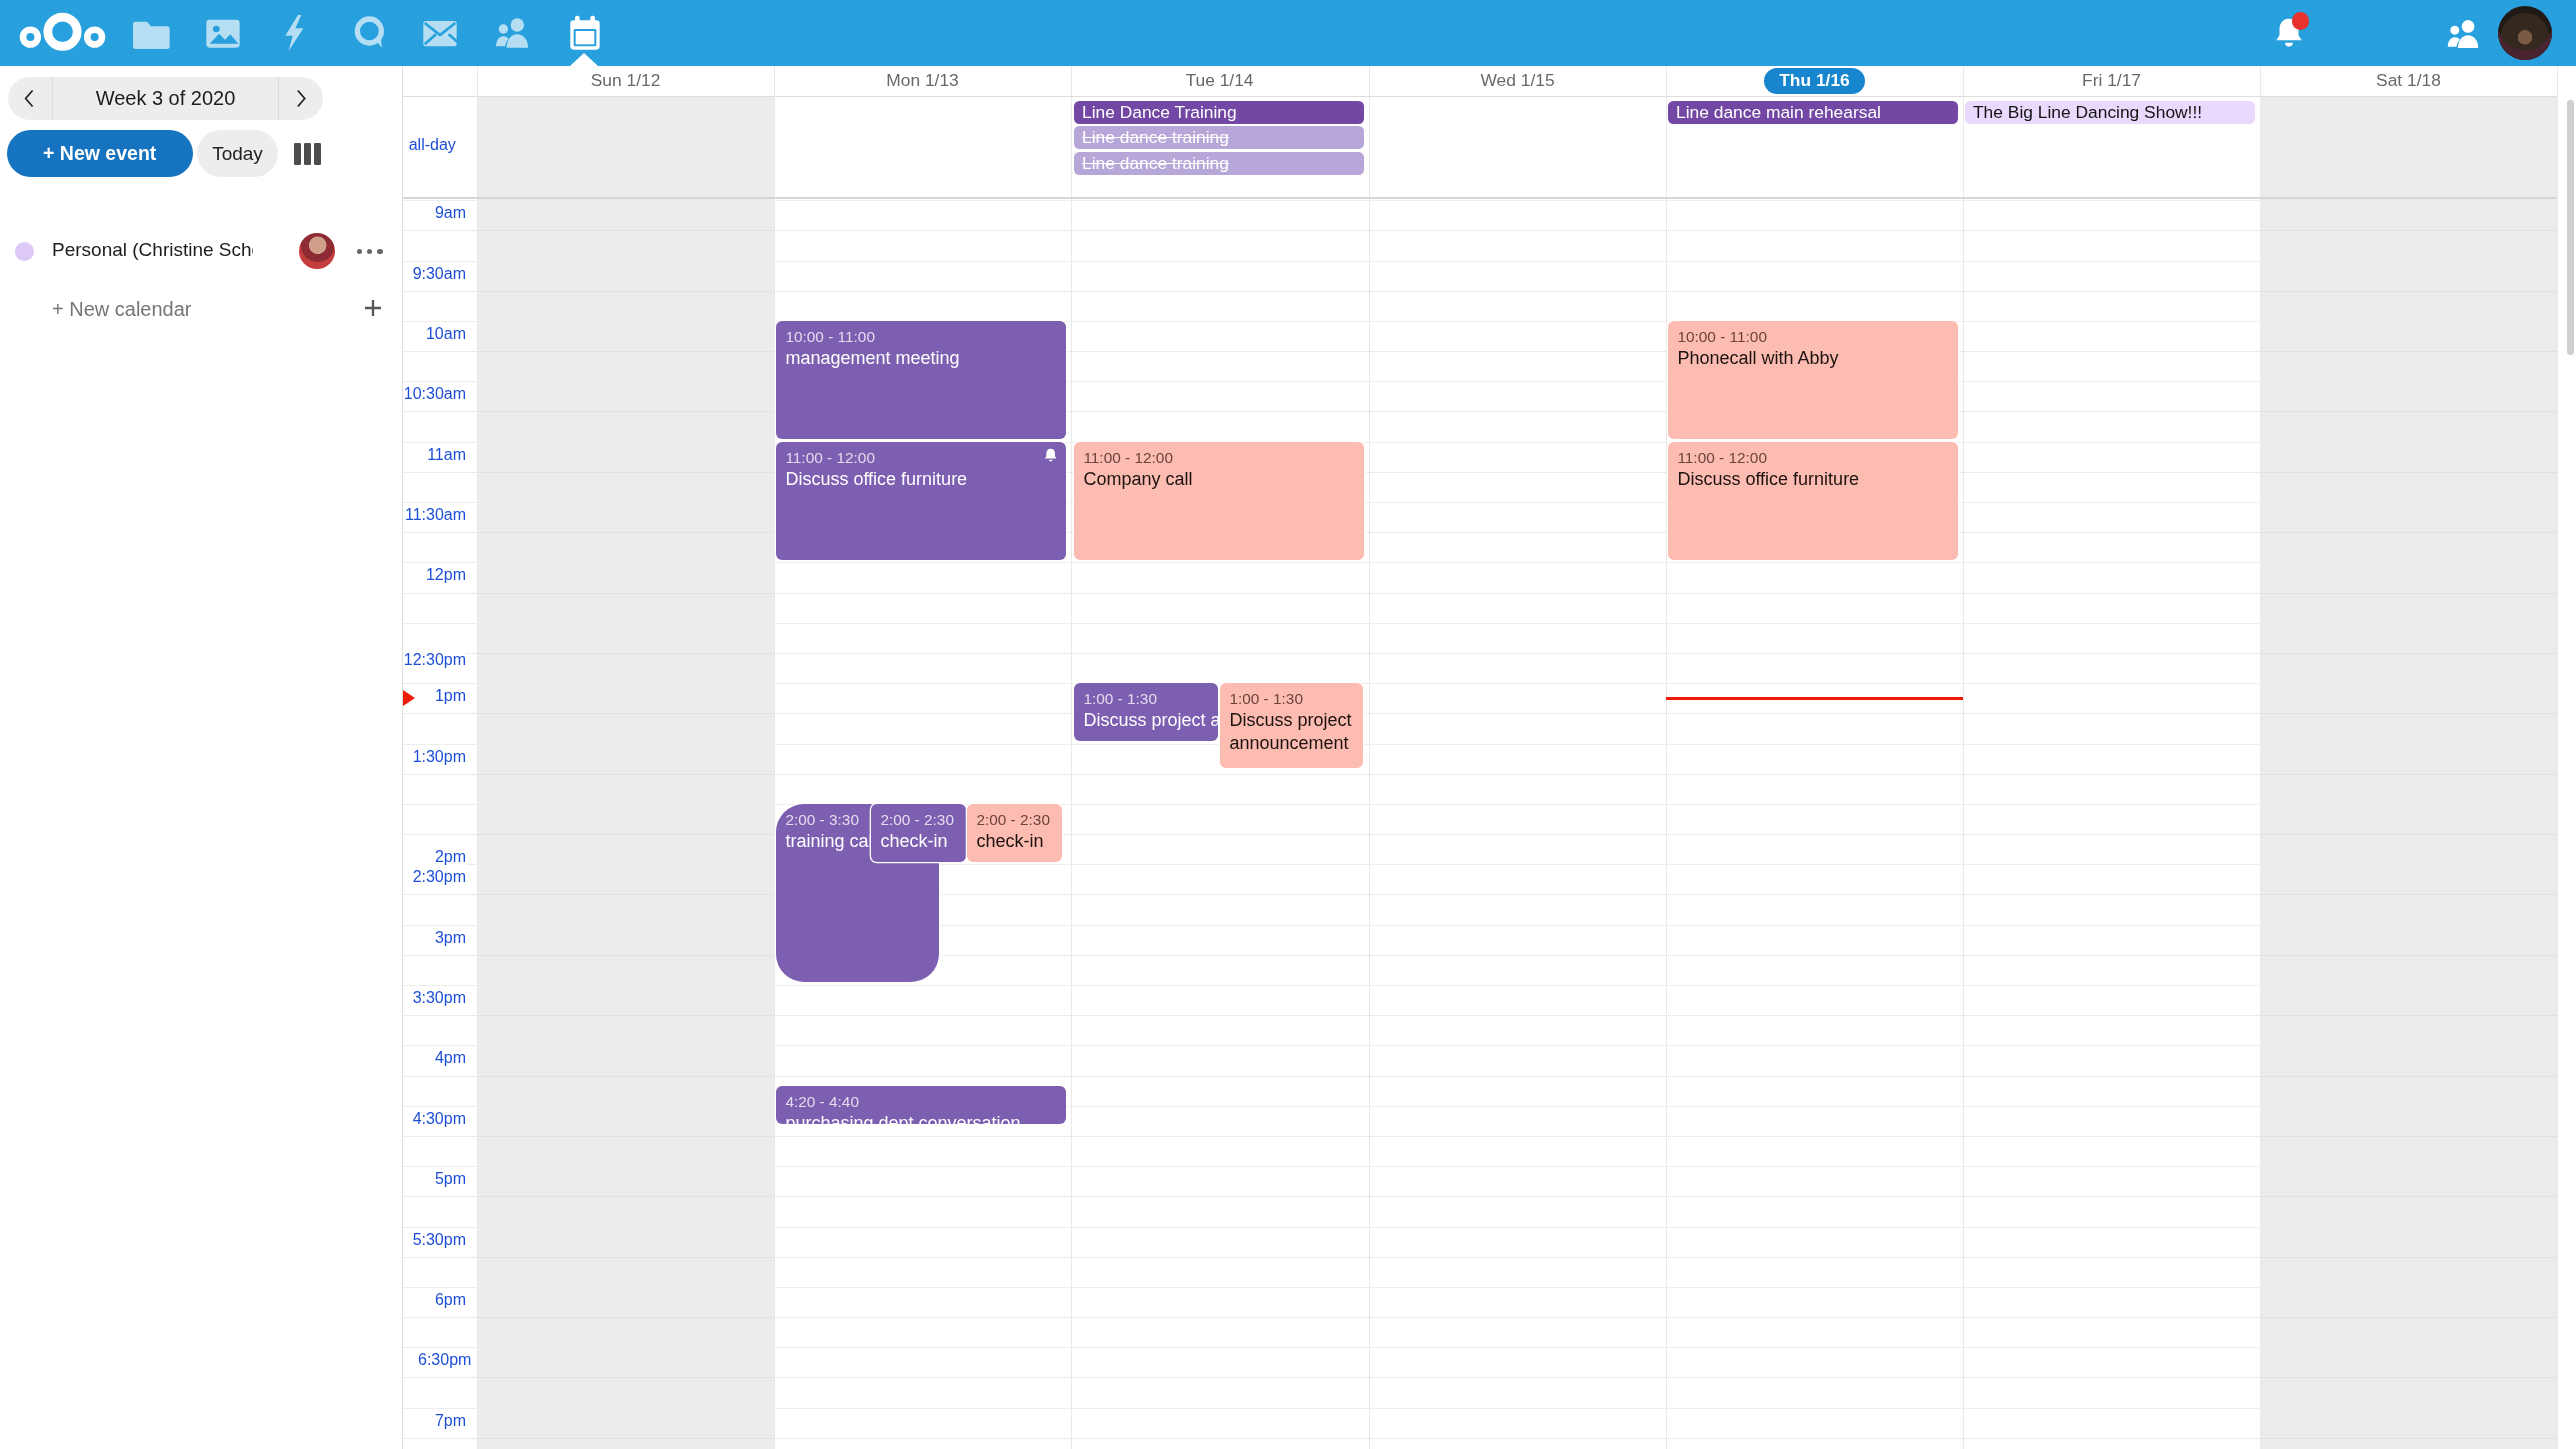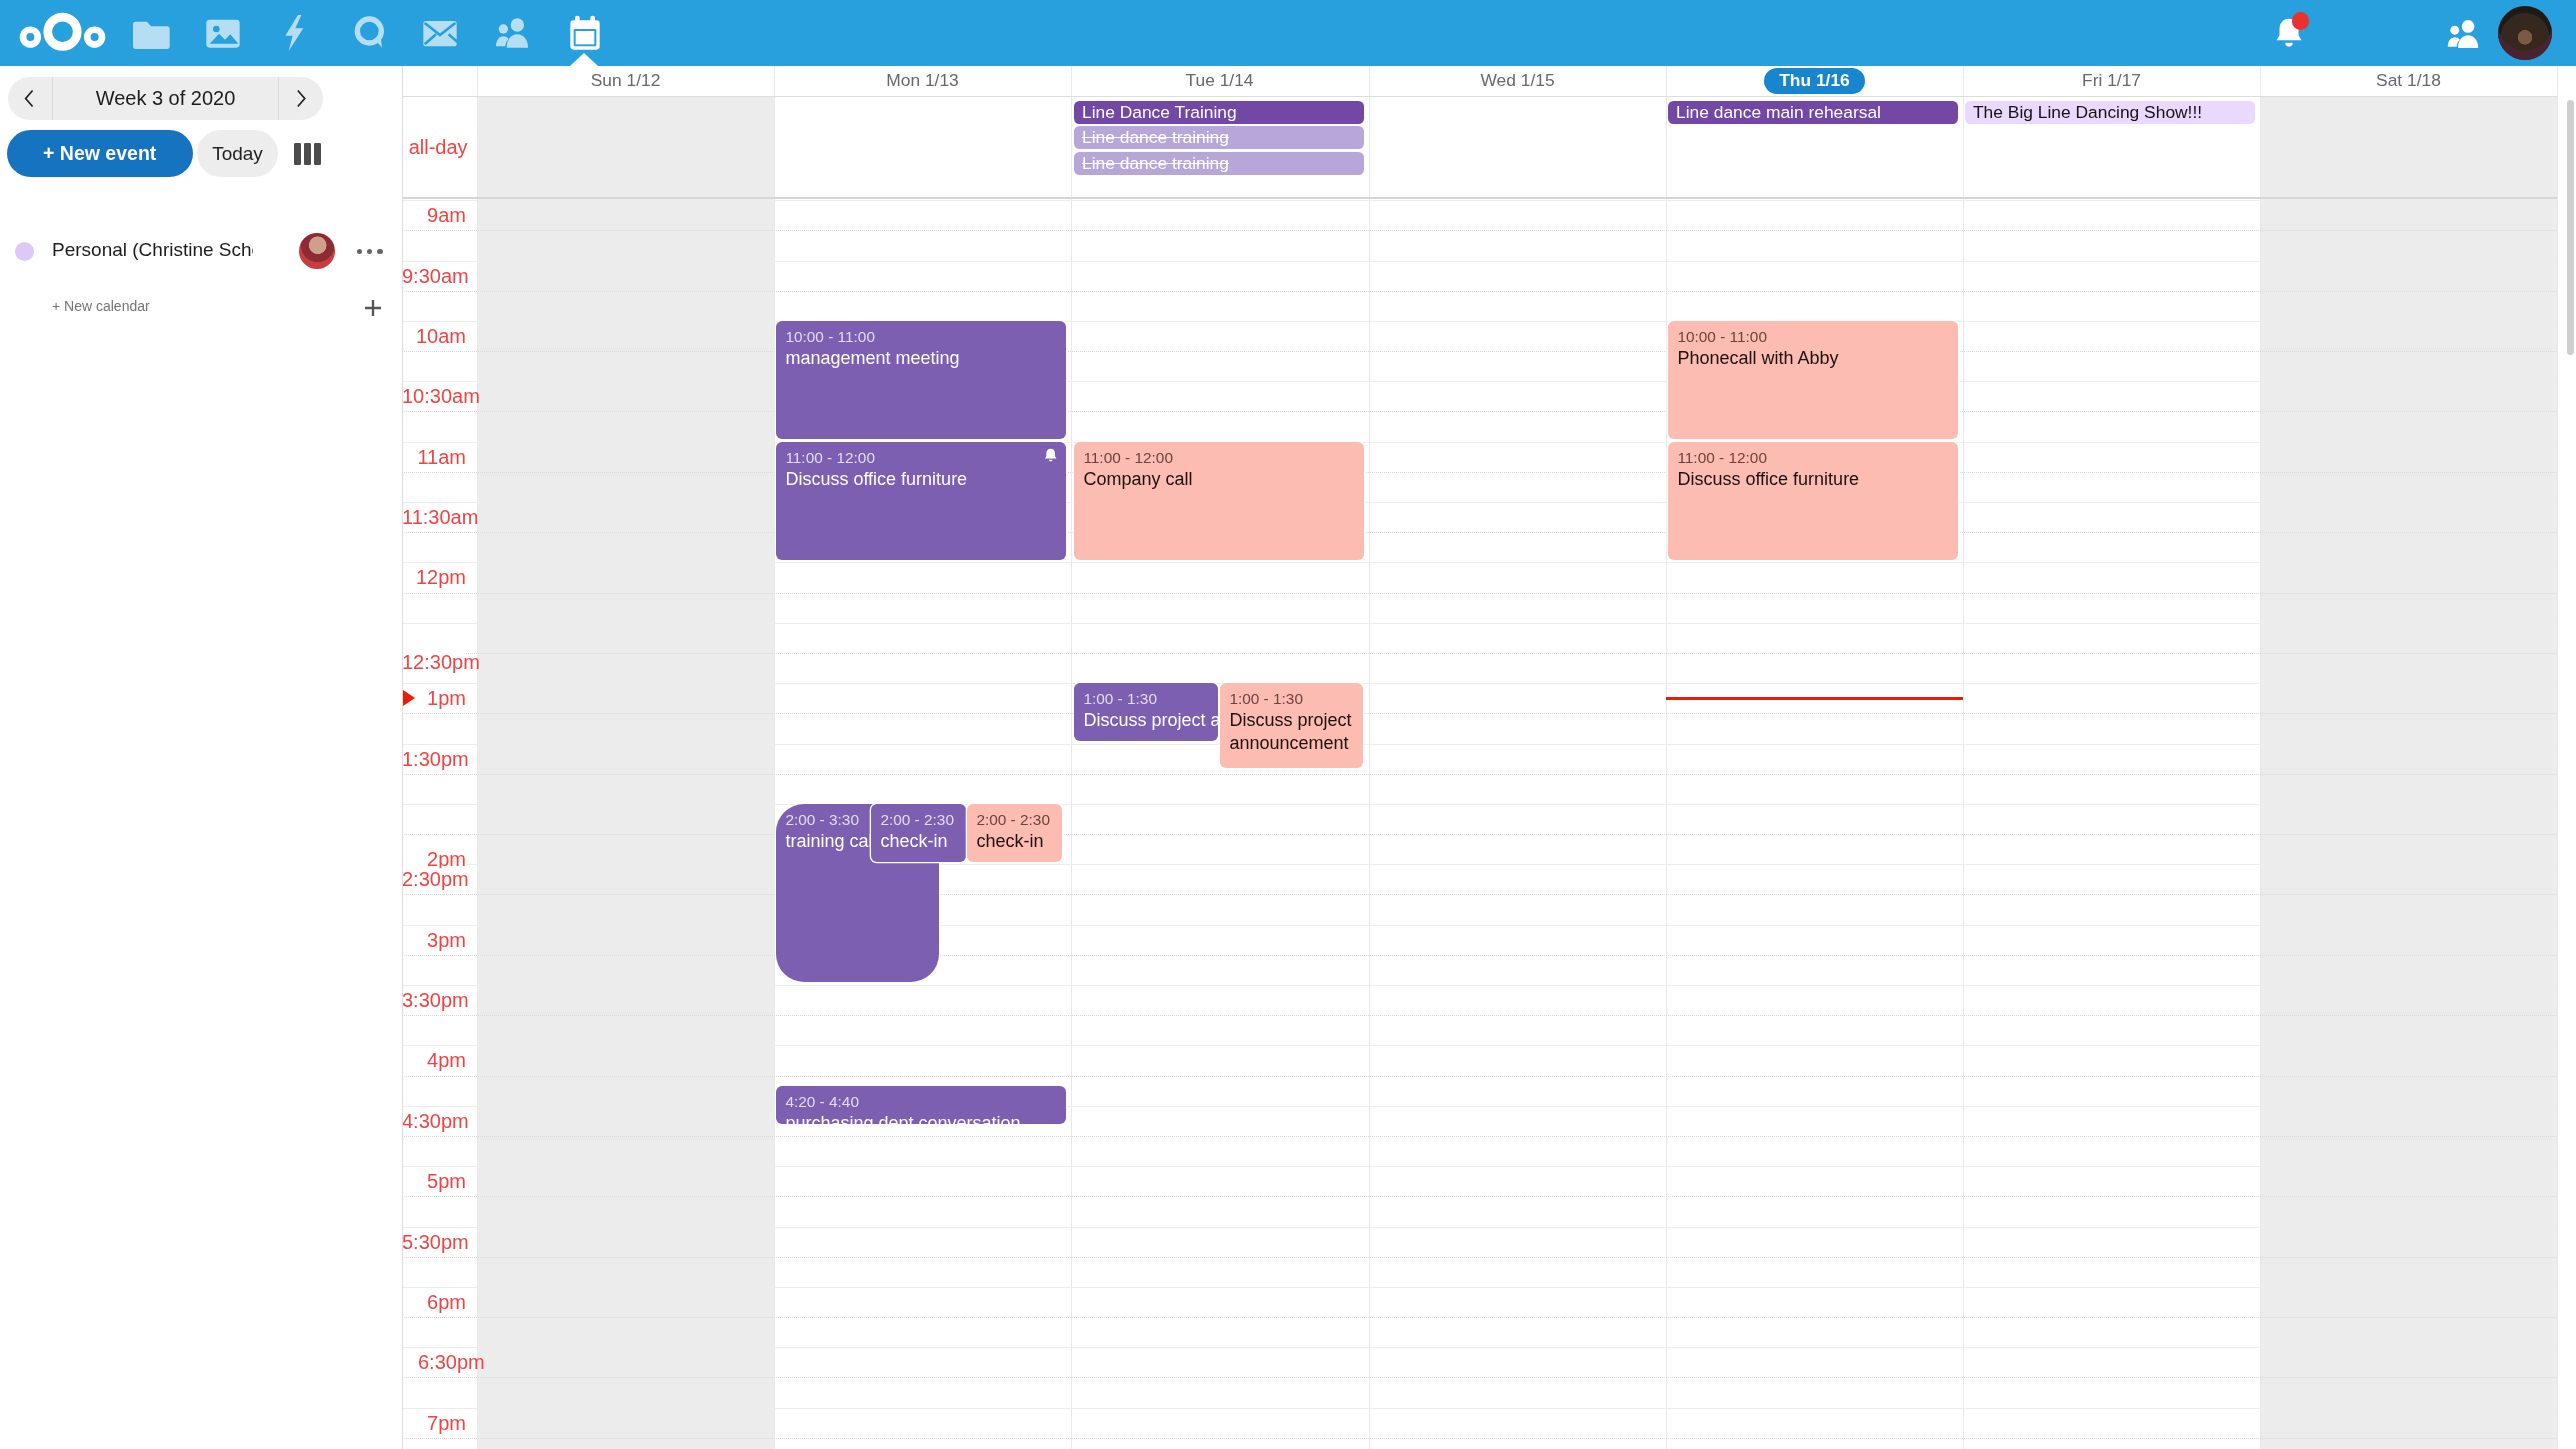--- a/index.html
+++ b/index.html
@@ -36,38 +36,38 @@
   .cal-list { position:absolute; left:0; top:156px; width:402px; }
   .cal-row { position:relative; height:59px; }
   .cal-dot { position:absolute; left:14.8px; top:20px; width:19px; height:19px; border-radius:50%; }
   .cal-label { position:absolute; left:52px; top:17px; font-size:19px; color:#1d1d1d; white-space:nowrap;
     max-width:201px; overflow:hidden; }
   .cal-act { position:absolute; left:290px; top:12px; width:36px; height:36px; }
   .cal-ava { position:absolute; left:299px; top:10.7px; width:36px; height:36px; border-radius:50%;
     background:radial-gradient(circle at 52% 34%, #cf9f89 0 28%, #8e2a33 30% 55%, #c53e3d 56%); }
   .cal-menu { position:absolute; left:357px; top:20px; width:29.5px; height:19px; display:flex; gap:4.7px; align-items:center; }
   .cal-menu i { width:5.4px; height:5.4px; border-radius:50%; background:#666; }
-  .new-cal-label { position:absolute; left:52px; top:17px; font-size:14px; color:#757575; }
+  .new-cal-label { position:absolute; left:52px; top:17px; font-size:20px; color:#757575; }
   .plus-ic { position:absolute; left:361px; top:14.8px; width:24px; height:24px; }
 
   
   .main { position:absolute; left:402px; top:66px; width:2174px; height:1383px; background:#fff; overflow:hidden; }
   .vline { position:absolute; top:0; width:1.3px; height:1383px; background:#e9e9e9; }
   .sidebar-divider { position:absolute; left:0; top:0; width:1.3px; height:1383px; background:#dedede; z-index:6; }
   .weekend { position:absolute; top:30px; background:#ececec; height:1353px; }
   .hdr-border { position:absolute; left:0; top:30px; width:2155px; height:1.3px; background:#dddddd; z-index:3;}
   .allday-border { position:absolute; left:0; top:131px; width:2155px; height:2px; background:#d6d6d6; z-index:3;}
   .dayhead { position:absolute; top:0; height:30px; text-align:center; font-size:17.4px; color:#65686c;
     line-height:28px; z-index:4; }
   .today-pill { display:inline-block; padding:0 14.8px; height:25.5px; line-height:25.5px; margin-top:1.3px;
     background:#1786cf; color:#fff; font-weight:bold; border-radius:14.8px; }
   .allday-label { position:absolute; left:6.7px; top:72px; font-size:14px; color:#2d2d2d; z-index:4; }
   .hline { position:absolute; height:1.3px; background:#ededed; }
   .dline { position:absolute; height:0; border-top:1.3px dotted #d9d9d9; }
-  .tlabel { position:absolute; width:64px; text-align:right; font-size:20px; color:#ef4444; z-index:4; background:#fff;}
+  .tlabel { position:absolute; width:64px; text-align:right; font-size:16px; color:#1d4ed8; z-index:4; background:#fff;}
   .day-col { position:absolute; top:133px; height:1250px; z-index:1; }
 
   .ad-ev { position:absolute; height:23px; border-radius:5.4px; font-size:17.4px; line-height:23px;
     padding:0 8px; white-space:nowrap; overflow:hidden; z-index:5; }
   .ad-purple-dark { background:#7348a5; color:#fff; }
   .ad-purple-light { background:#b7a6d8; color:#fff; text-decoration:line-through; }
   .ad-lavender { background:#e9d9fd; color:#141414; }
 
   .ev { position:absolute; border-radius:6px; padding:6px 6.7px 1.3px 9.4px; overflow:hidden;
     box-shadow:0 0 0 1.3px #fff; z-index:5; }

